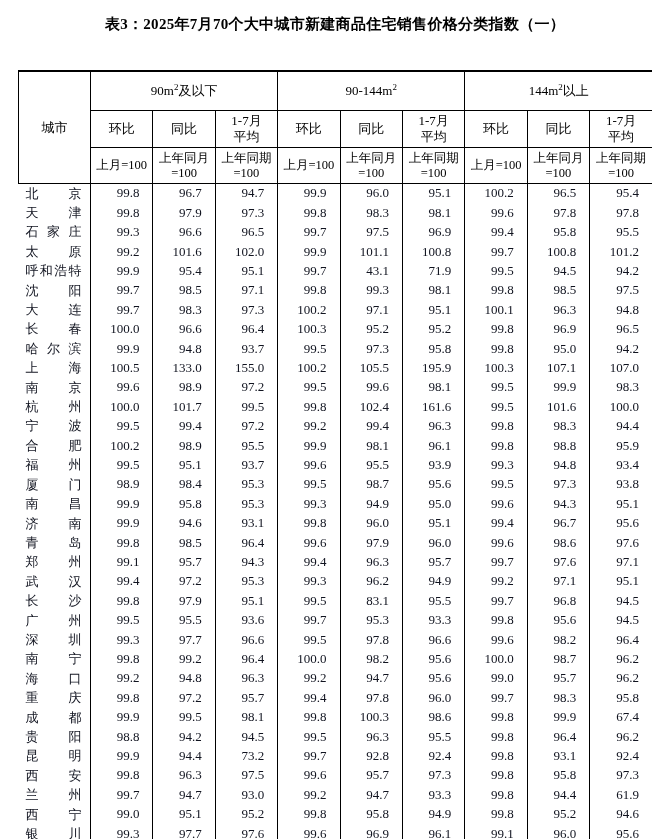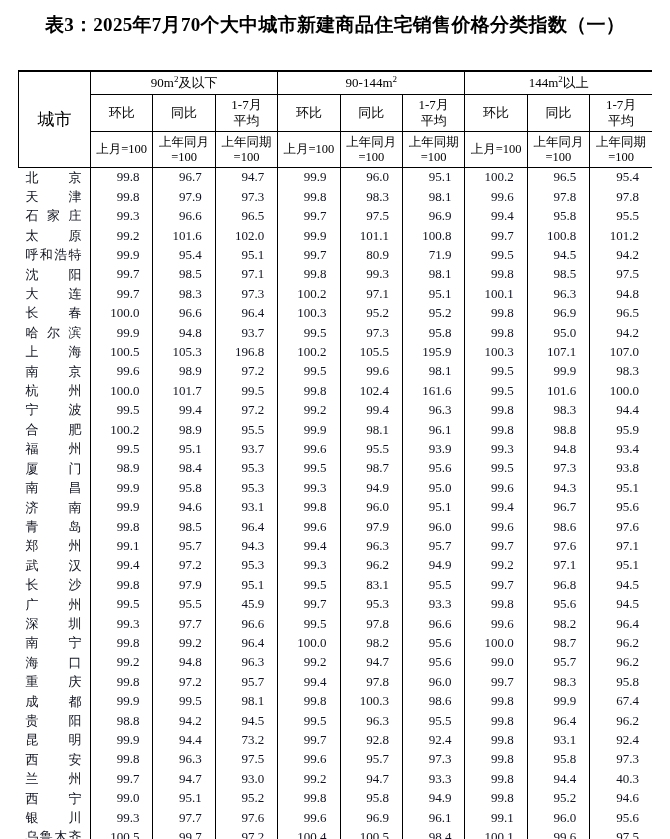--- a/index.html
+++ b/index.html
@@ -3,35 +3,35 @@
 <meta charset="utf-8">
 <style>
   html,body{margin:0;padding:0;}
   body{
     width:670px;height:839px;background:#ffffff;
     font-family:"Liberation Serif","DejaVu Serif",serif;
     color:#000000;position:relative;overflow:hidden;
   }
   .title{
     margin:14px 10px 0 10px;text-align:center;
-    font-size:19px;line-height:21px;font-weight:bold;color:#000000;
+    font-size:15px;line-height:21px;font-weight:bold;color:#000000;
     letter-spacing:.3px;
   }
   table.idx{
     border-collapse:collapse;table-layout:fixed;
     margin:35px 0 0 18px;width:634px;
     border-top:2px solid #000;border-bottom:2px solid #000;
     font-size:13px;color:#10131f;
   }
   col.c-city{width:72px;}
   col.c-num{width:62.4px;}
   th{font-weight:normal;color:#000;}
   
-  tr.r-groups th{height:22px;border-left:1px solid #000;border-bottom:1px solid #000;text-align:center;vertical-align:middle;padding:0;}
-  th.city-h{border-left:none;border-bottom:1.5px solid #000;vertical-align:middle;text-align:center;font-size:17px;}
+  tr.r-groups th{height:22px;border-left:1px solid #000;border-bottom:1px solid #000;text-align:center;vertical-align:middle;padding:8px;}
+  th.city-h{border-left:none;border-bottom:1.5px solid #000;vertical-align:middle;text-align:center;font-size:13px;}
   
   tr.r-cols th{height:36px;border-left:1px solid #000;border-bottom:1px solid #000;text-align:center;vertical-align:middle;line-height:16px;padding:0;}
   
   tr.r-base th{height:35px;border-left:1px solid #000;border-bottom:1.5px solid #000;text-align:center;vertical-align:middle;line-height:15px;padding:0;font-size:12.5px;}
   sup{font-size:9px;line-height:0;}
   
   tbody td{height:18.8px;line-height:18.8px;padding:0;border-left:1px solid #000;white-space:nowrap;overflow:hidden;}
   tbody td.num{text-align:right;padding-right:13px;font-size:13px;}
   tbody td.city{border-left:none;text-align:left;padding-left:7px;font-size:13px;}
   .city-inner{display:inline-flex;justify-content:space-between;width:56px;vertical-align:middle;}
@@ -177,21 +177,21 @@
         <td class="city"><span class="city-inner">
             <span>呼</span>
             <span>和</span>
             <span>浩</span>
             <span>特</span>
           </span></td>
         <td class="num">99.9</td>
         <td class="num">95.4</td>
         <td class="num">95.1</td>
         <td class="num">99.7</td>
-        <td class="num">80.9</td>
+        <td class="num">43.1</td>
         <td class="num">71.9</td>
         <td class="num">99.5</td>
         <td class="num">94.5</td>
         <td class="num">94.2</td>
       </tr>
       <tr>
         <td class="city"><span class="city-inner">
             <span>沈</span>
             <span>阳</span>
           </span></td>
@@ -250,22 +250,22 @@
         <td class="num">99.8</td>
         <td class="num">95.0</td>
         <td class="num">94.2</td>
       </tr>
       <tr>
         <td class="city"><span class="city-inner">
             <span>上</span>
             <span>海</span>
           </span></td>
         <td class="num">100.5</td>
-        <td class="num">105.3</td>
-        <td class="num">196.8</td>
+        <td class="num">133.0</td>
+        <td class="num">155.0</td>
         <td class="num">100.2</td>
         <td class="num">105.5</td>
         <td class="num">195.9</td>
         <td class="num">100.3</td>
         <td class="num">107.1</td>
         <td class="num">107.0</td>
       </tr>
       <tr>
         <td class="city"><span class="city-inner">
             <span>南</span>
@@ -446,21 +446,21 @@
         <td class="num">96.8</td>
         <td class="num">94.5</td>
       </tr>
       <tr>
         <td class="city"><span class="city-inner">
             <span>广</span>
             <span>州</span>
           </span></td>
         <td class="num">99.5</td>
         <td class="num">95.5</td>
-        <td class="num">45.9</td>
+        <td class="num">93.6</td>
         <td class="num">99.7</td>
         <td class="num">95.3</td>
         <td class="num">93.3</td>
         <td class="num">99.8</td>
         <td class="num">95.6</td>
         <td class="num">94.5</td>
       </tr>
       <tr>
         <td class="city"><span class="city-inner">
             <span>深</span>
@@ -587,21 +587,21 @@
             <span>州</span>
           </span></td>
         <td class="num">99.7</td>
         <td class="num">94.7</td>
         <td class="num">93.0</td>
         <td class="num">99.2</td>
         <td class="num">94.7</td>
         <td class="num">93.3</td>
         <td class="num">99.8</td>
         <td class="num">94.4</td>
-        <td class="num">40.3</td>
+        <td class="num">61.9</td>
       </tr>
       <tr>
         <td class="city"><span class="city-inner">
             <span>西</span>
             <span>宁</span>
           </span></td>
         <td class="num">99.0</td>
         <td class="num">95.1</td>
         <td class="num">95.2</td>
         <td class="num">99.8</td>

